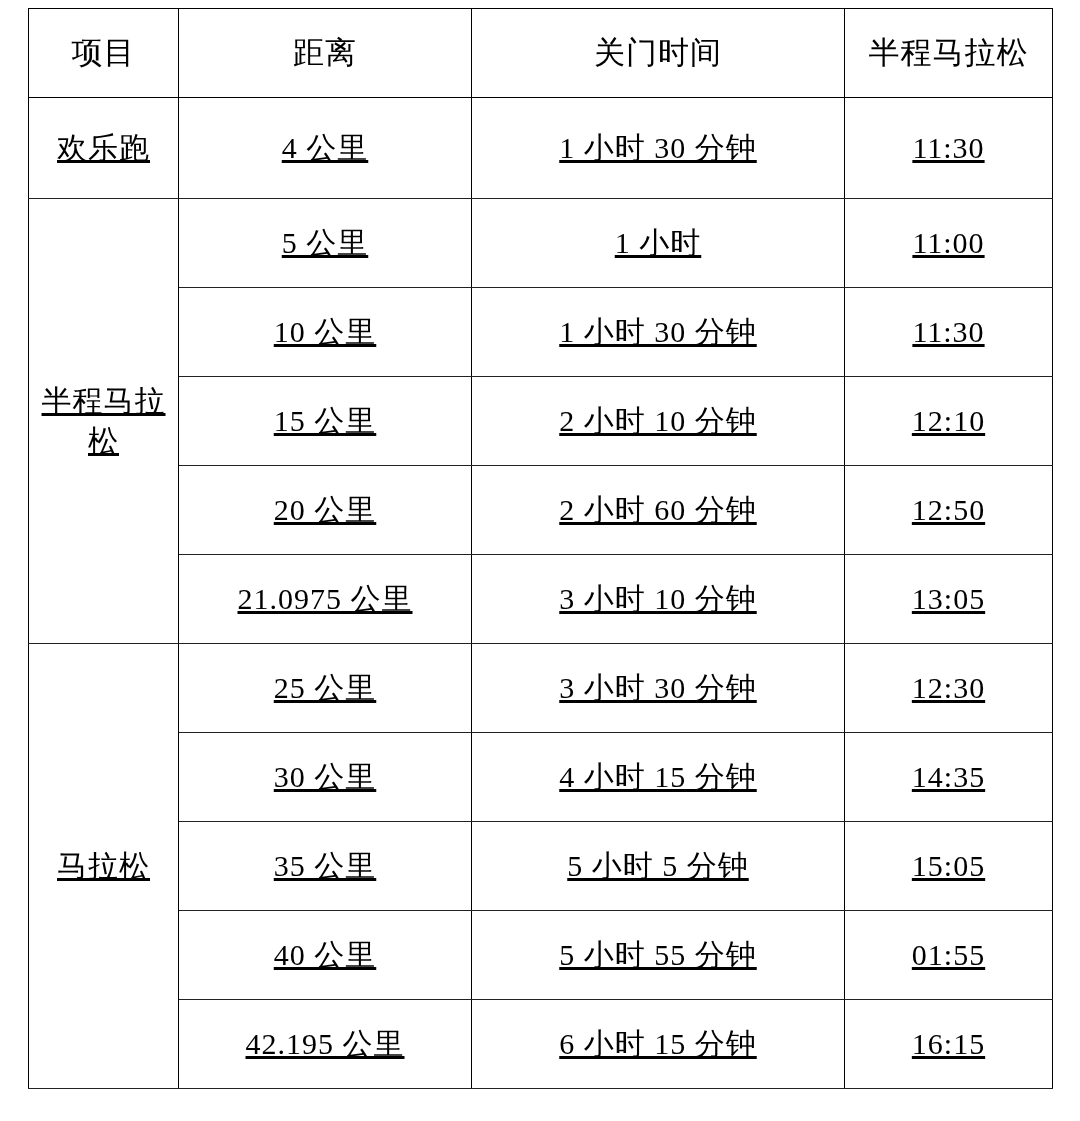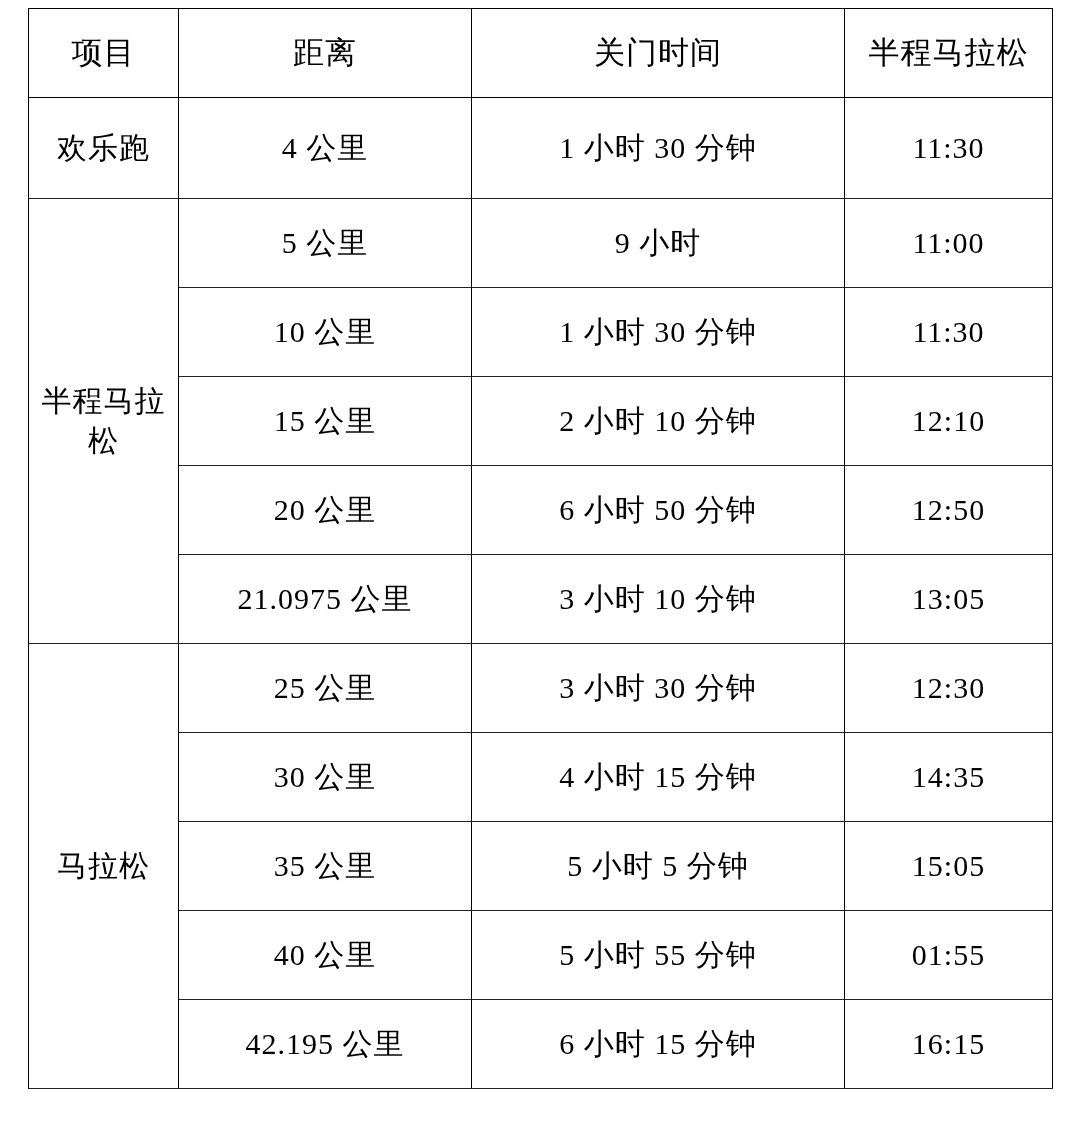--- a/index.html
+++ b/index.html
@@ -42,20 +42,21 @@
   col.c-dist { width: 293px; }
   col.c-cut  { width: 373px; }
   col.c-time { width: 208px; }
 
   tr.head-row td {
     height: 88px;
     font-size: 31px;
   }
   tr.body-row td {
     height: 88px;
+    text-decoration: underline;
   }
   tr.first-body-row td {
     height: 100px;
   }
   td.item-cell {
     font-size: 30px;
     line-height: 1.5;
   }
   td.numeric {
     font-family: "Liberation Serif", "DejaVu Serif", serif;
@@ -91,36 +92,36 @@
       <tr class="body-row first-body-row">
         <td class="item-cell cn" rowspan="1">欢乐跑</td>
         <td class="numeric">4 公里</td>
         <td class="numeric">1 小时 30 分钟</td>
         <td class="numeric">11:30</td>
       </tr>
 
       <tr class="body-row">
         <td class="item-cell cn" rowspan="5">半程马拉松</td>
         <td class="numeric">5 公里</td>
-        <td class="numeric">9 小时</td>
+        <td class="numeric">1 小时</td>
         <td class="numeric">11:00</td>
       </tr>
       <tr class="body-row">
         <td class="numeric">10 公里</td>
         <td class="numeric">1 小时 30 分钟</td>
         <td class="numeric">11:30</td>
       </tr>
       <tr class="body-row">
         <td class="numeric">15 公里</td>
         <td class="numeric">2 小时 10 分钟</td>
         <td class="numeric">12:10</td>
       </tr>
       <tr class="body-row">
         <td class="numeric">20 公里</td>
-        <td class="numeric">6 小时 50 分钟</td>
+        <td class="numeric">2 小时 60 分钟</td>
         <td class="numeric">12:50</td>
       </tr>
       <tr class="body-row">
         <td class="numeric">21.0975 公里</td>
         <td class="numeric">3 小时 10 分钟</td>
         <td class="numeric">13:05</td>
       </tr>
 
       <tr class="body-row">
         <td class="item-cell cn" rowspan="5">马拉松</td>

